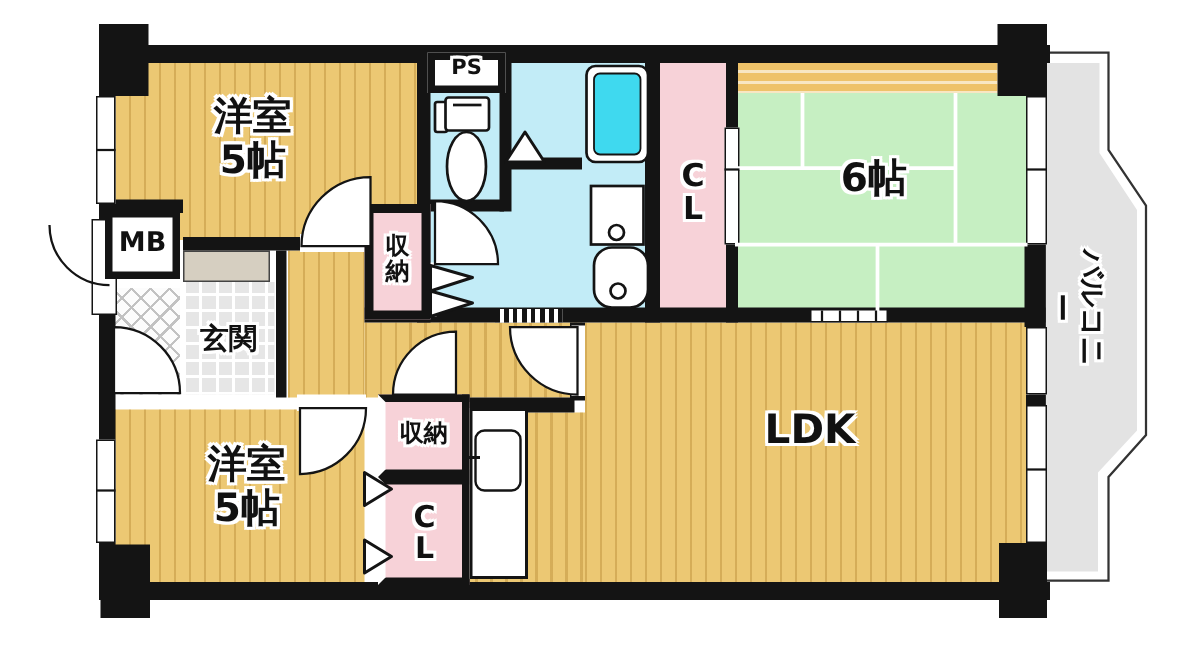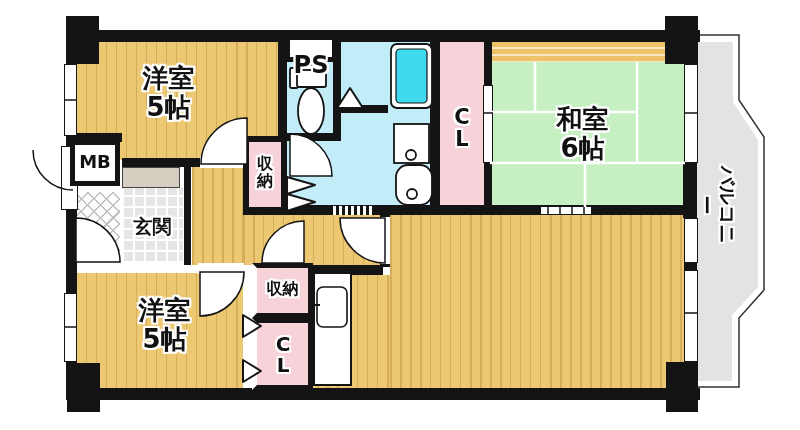--- a/index.html
+++ b/index.html
@@ -165,32 +165,32 @@
       <line x1="572" y1="207" x2="572" y2="214"></line>
       <line x1="584" y1="207" x2="584" y2="214"></line>
       <line x1="483" y1="113" x2="493" y2="113"></line>
     </g>
   </svg>
 
   <div class="lbl" style="left:106px;top:64px;width:125px;font-size:26px;">
     <div>洋室</div>
     <div>5帖</div>
   </div>
-  <div class="lbl" style="left:285px;top:52px;width:52px;font-size:24px;">PS</div>
+  <div class="lbl" style="left:285px;top:38px;width:52px;font-size:14px;">PS</div>
   <div class="lbl vstack" style="left:450px;top:106px;width:24px;font-size:21px;">CL</div>
   <div class="lbl" style="left:520px;top:105px;width:125px;font-size:26px;">
-    <div>和室</div>
     <div>6帖</div>
   </div>
   <div class="lbl" style="left:678px;top:193px;width:96px;height:24px;font-size:19px;transform:rotate(90deg);">バルコニー</div>
   <div class="lbl" style="left:70px;top:152px;width:50px;font-size:18px;">MB</div>
   <div class="lbl" style="left:122px;top:216px;width:61px;font-size:19px;">玄関</div>
   <div class="lbl vstack" style="left:256px;top:156px;width:18px;font-size:16px;">収納</div>
   <div class="lbl" style="left:102px;top:296px;width:125px;font-size:26px;">
     <div>洋室</div>
     <div>5帖</div>
   </div>
   <div class="lbl" style="left:254px;top:280px;width:57px;font-size:16px;">収納</div>
   <div class="lbl vstack" style="left:272px;top:334px;width:22px;font-size:20px;">CL</div>
   <div class="lbl" style="left:450px;top:272px;width:180px;font-size:27px;">
+    <div>LDK</div>
   </div>
 
 </div>
 
 </body></html>

